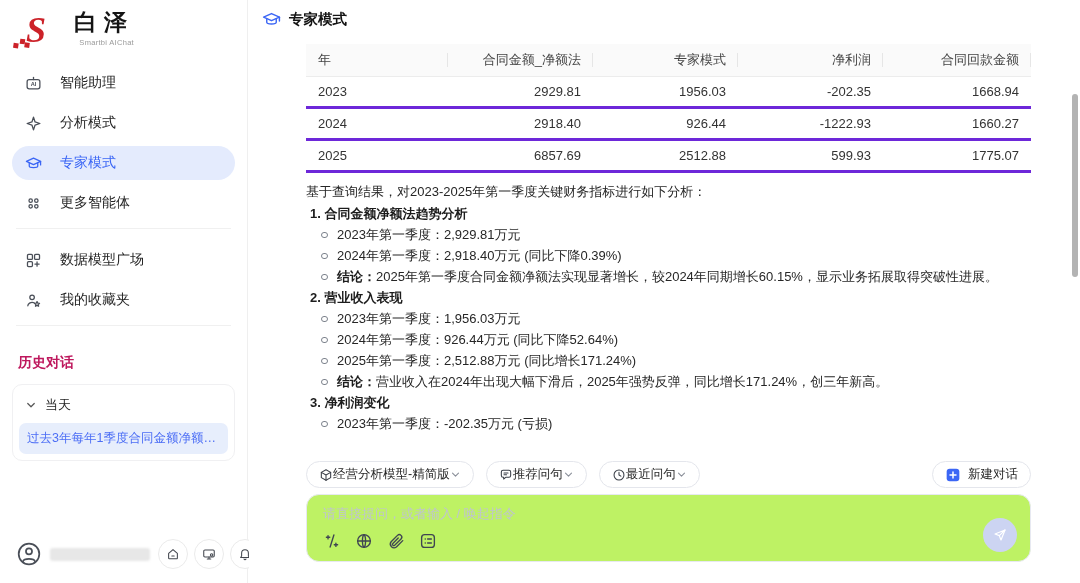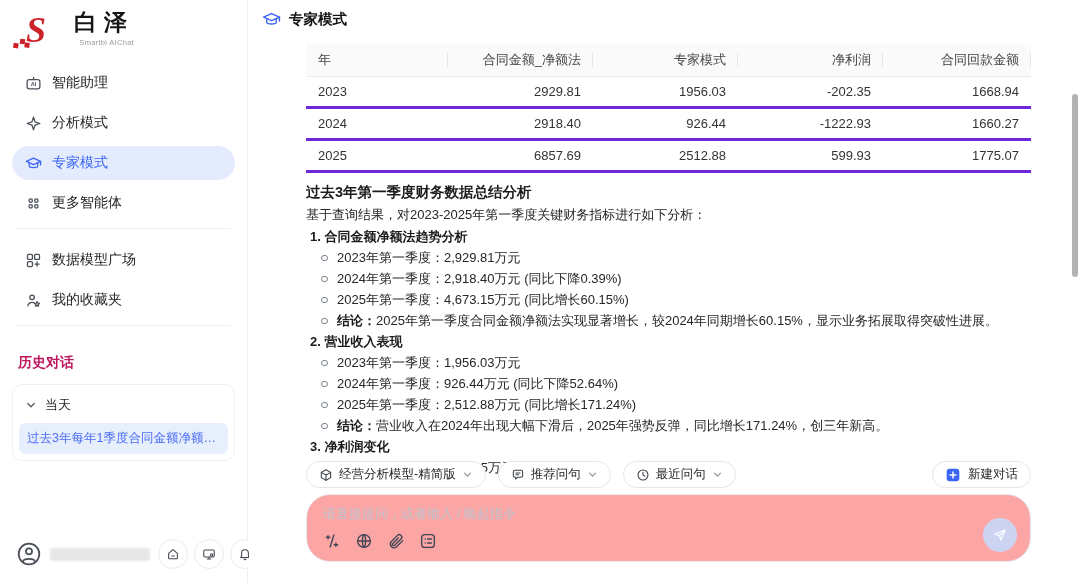--- a/index.html
+++ b/index.html
@@ -18,21 +18,21 @@
   .logo-s-wrap{position:relative;width:40px;height:44px;}
   .logo-s{font-family:"Liberation Serif","DejaVu Serif",serif;font-style:italic;font-weight:800;font-size:36px;line-height:44px;color:#cc2229;}
   .logo-px,.logo-px:before,.logo-px:after{position:absolute;width:5px;height:5px;background:#cc2229;content:"";}
   .logo-px{left:-6px;bottom:8px;transform:rotate(8deg);}
   .logo-px:before{left:-6px;top:5px;}
   .logo-px:after{left:5px;top:3px;}
   .logo-text{margin-left:8px;}
   .logo-name{font-family:"Liberation Serif","DejaVu Serif",serif;font-weight:700;font-size:23px;letter-spacing:7px;color:#141414;line-height:30px;}
   .logo-sub{font-size:7.5px;color:#9a9a9a;text-align:right;margin-top:0;letter-spacing:.3px;}
   .side-scroll{position:absolute;top:66px;left:12px;right:12px;}
-  .nav-item{display:flex;align-items:center;gap:10px;height:34px;padding:0 13px;border-radius:17px;font-size:14px;color:#262626;cursor:pointer;margin-bottom:6px;}
+  .nav-item{display:flex;align-items:center;gap:18px;height:34px;padding:0 13px;border-radius:17px;font-size:14px;color:#262626;cursor:pointer;margin-bottom:6px;}
   .nav-item .icn{width:17px;height:17px;color:#4a4f58;}
   .nav-item.active{background:#e4ebfd;color:var(--accent,#3b66f5);}
   .nav-item.active .icn{color:var(--accent,#3b66f5);}
   .side-divider{height:1px;background:#f0f0f0;margin:8px 4px 14px;}
   .history-title{font-size:14px;color:#be185d;margin:28px 0 12px 6px;font-weight:bold;}
   .history-card{border:1px solid #f0f0f2;border-radius:10px;padding:6px;}
   .history-group{display:flex;align-items:center;gap:8px;padding:5px 6px;font-size:13px;color:#262626;cursor:pointer;}
   .history-group .icn{width:12px;height:12px;color:#555;}
   .history-item{margin-top:4px;background:#e7eefc;color:#4c6ef5;font-size:12.5px;line-height:17px;padding:7px 8px;border-radius:7px;white-space:nowrap;overflow:hidden;text-overflow:ellipsis;cursor:pointer;}
   .side-bottom{position:absolute;bottom:0;left:0;right:0;height:54px;display:flex;align-items:center;padding:0 10px 4px 16px;box-sizing:border-box;gap:8px;}
@@ -65,28 +65,28 @@
   .analysis{margin-top:8px;}
   .analysis-title{font-size:14.5px;font-weight:700;line-height:23px;color:#1c1c1c;}
   .analysis-intro{font-size:13px;line-height:22px;color:#262626;}
   .sec-head{font-size:13px;font-weight:700;line-height:21px;color:#1c1c1c;padding-left:4px;}
   .bullet{position:relative;padding-left:31px;line-height:21px;font-size:13px;color:#262626;}
   .bullet:before{content:"";position:absolute;left:15px;top:7.5px;width:4.5px;height:4.5px;border:1.2px solid #7c828c;border-radius:50%;}
   .bullet .b{font-weight:700;color:#1c1c1c;}
 
   
   .toolbar{position:absolute;left:57px;top:461px;width:725px;display:flex;align-items:center;gap:12px;}
-  .pill{display:flex;align-items:center;gap:6px;height:27px;padding:0 12px;border:1px solid #e4e6ec;border-radius:15px;background:#fff;font-size:12.5px;color:#262626;cursor:pointer;box-sizing:border-box;}
+  .pill{display:flex;align-items:center;gap:0;height:27px;padding:0 12px;border:1px solid #e4e6ec;border-radius:15px;background:#fff;font-size:12.5px;color:#262626;cursor:pointer;box-sizing:border-box;}
   .pill .p-icn{width:14px;height:14px;color:#3a3f48;}
   .pill .chev{width:11px;height:11px;color:#8a8f99;}
   .pill.new-chat{margin-left:auto;gap:7px;}
   .pill.new-chat .plus{width:16px;height:16px;}
 
   
-  .composer{position:absolute;left:57px;top:494px;width:725px;height:68px;border:1px solid #e7e9f1;border-radius:24px;box-sizing:border-box;background:#fca5a5;}
+  .composer{position:absolute;left:57px;top:494px;width:725px;height:68px;border:1px solid #e7e9f1;border-radius:13px;box-sizing:border-box;background:#bef264;}
   .composer textarea{position:absolute;top:10px;left:16px;right:60px;height:30px;border:none;outline:none;resize:none;font-family:inherit;font-size:13px;color:#333;background:transparent;padding:0;}
   .composer textarea::placeholder{color:#bfc4ce;}
   .composer-icons{position:absolute;left:16px;bottom:11px;display:flex;align-items:center;gap:14px;}
   .composer-icons .cbtn{width:18px;height:18px;color:#3f4552;cursor:pointer;}
   .send-btn{position:absolute;right:13px;bottom:9px;width:34px;height:34px;border-radius:50%;background:#ccd4f2;display:flex;align-items:center;justify-content:center;cursor:pointer;}
   .send-btn .icn{width:16px;height:16px;color:#fff;}
 
   .scroll-thumb{position:absolute;right:2px;top:94px;width:6px;height:183px;background:#b3b3b3;border-radius:3px;cursor:pointer;}
 </style>
 </head>
@@ -275,27 +275,25 @@
             <div class="tcell col-0">2025</div>
             <div class="tcell col-1">6857.69</div>
             <div class="tcell col-2">2512.88</div>
             <div class="tcell col-3">599.93</div>
             <div class="tcell col-4">1775.07</div>
           </div>
         </div>
     </div>
 
     <div class="analysis">
-      <div class="analysis-title">过去3年第一季度财务数据总结分析</div>
       <div class="analysis-intro">基于查询结果，对2023-2025年第一季度关键财务指标进行如下分析：</div>
       <div>
           <div class="sec-head">1. 合同金额净额法趋势分析</div>
           <div class="bullet">2023年第一季度：2,929.81万元</div>
           <div class="bullet">2024年第一季度：2,918.40万元 (同比下降0.39%)</div>
-          <div class="bullet">2025年第一季度：4,673.15万元 (同比增长60.15%)</div>
           <div class="bullet"><span class="b">结论：</span>2025年第一季度合同金额净额法实现显著增长，较2024年同期增长60.15%，显示业务拓展取得突破性进展。</div>
           <div class="sec-head">2. 营业收入表现</div>
           <div class="bullet">2023年第一季度：1,956.03万元</div>
           <div class="bullet">2024年第一季度：926.44万元 (同比下降52.64%)</div>
           <div class="bullet">2025年第一季度：2,512.88万元 (同比增长171.24%)</div>
           <div class="bullet"><span class="b">结论：</span>营业收入在2024年出现大幅下滑后，2025年强势反弹，同比增长171.24%，创三年新高。</div>
           <div class="sec-head">3. 净利润变化</div>
           <div class="bullet">2023年第一季度：-202.35万元 (亏损)</div>
         </div>
     </div>

